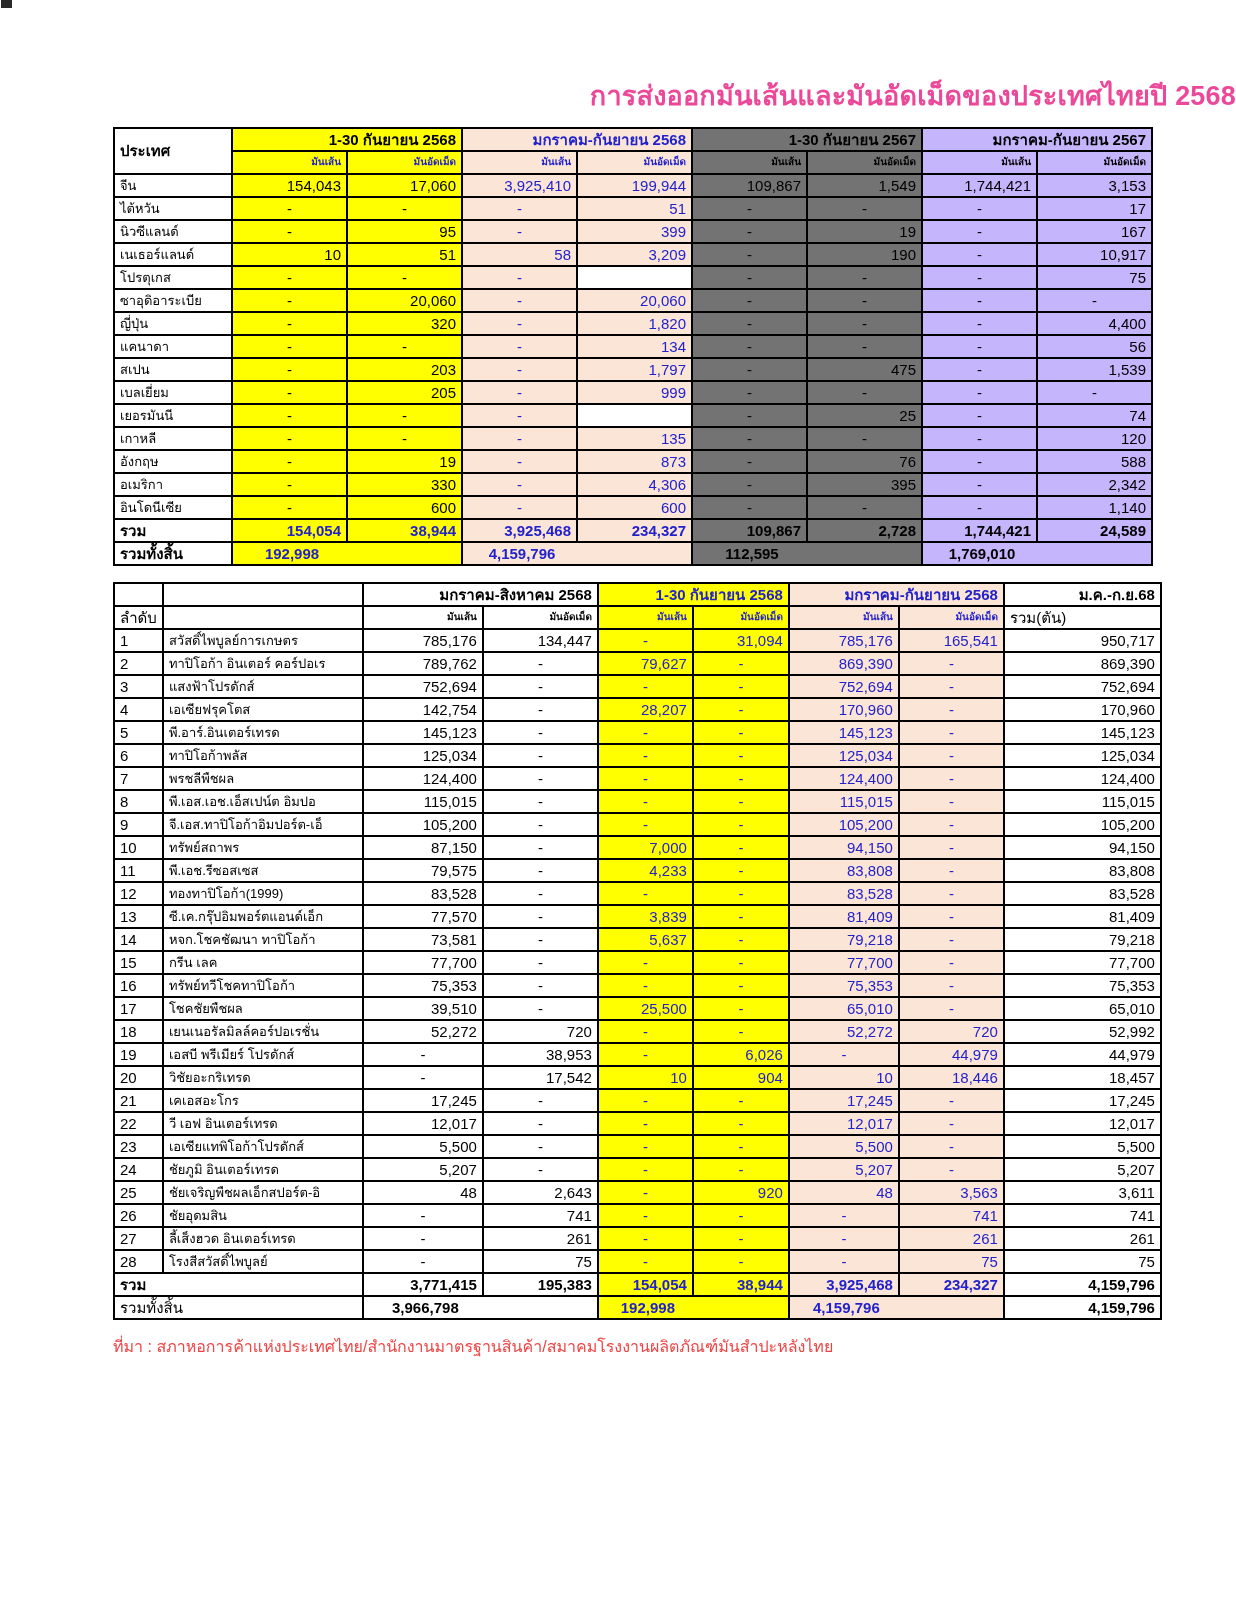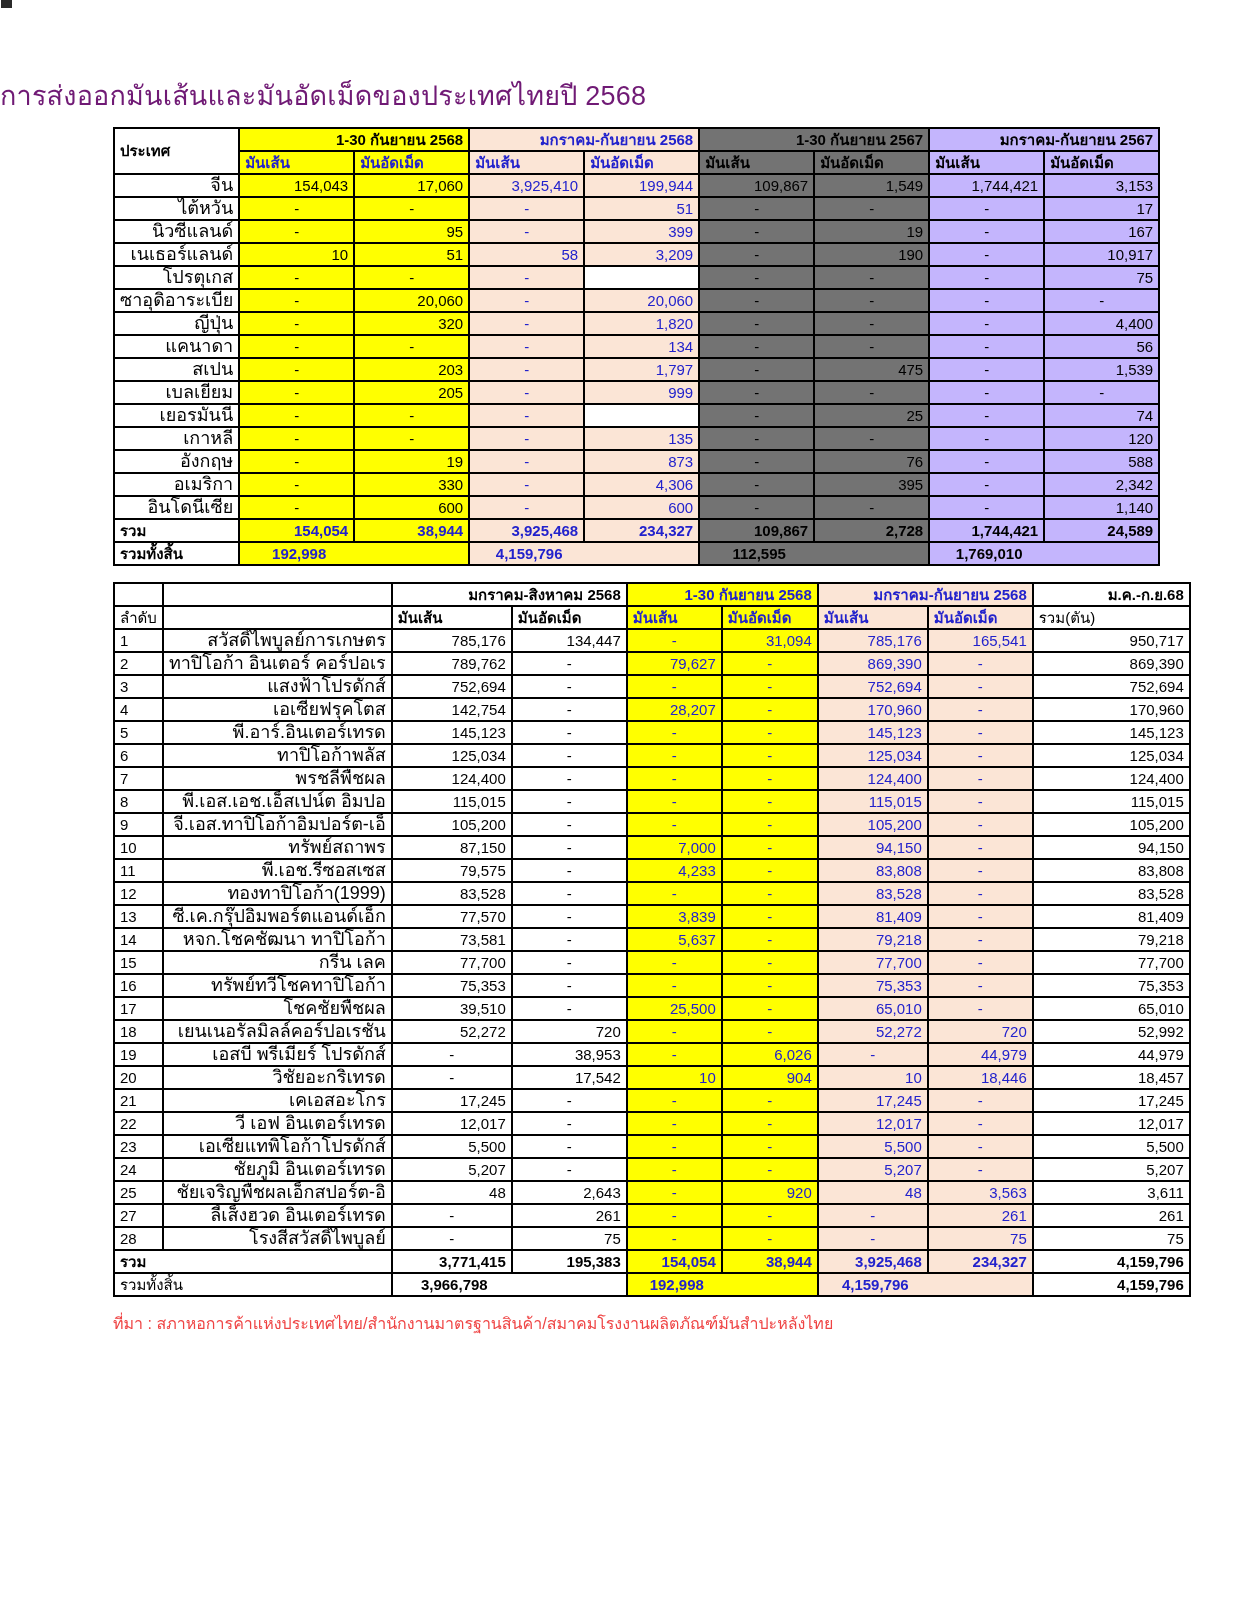--- a/index.html
+++ b/index.html
@@ -3,44 +3,44 @@
 <meta charset="utf-8">
 <style>
   html,body{margin:0;padding:0;}
   body{
     width:1236px;height:1600px;background:#ffffff;
     font-family:"Liberation Sans", sans-serif;color:#000;
     position:relative;overflow:hidden;
   }
   .artifact{position:absolute;left:1px;top:0;width:11px;height:8px;background:#2a2a2a;}
   .title{
-    text-align:left;font-weight:normal;font-size:27px;color:#701a75;
+    text-align:right;font-weight:bold;font-size:27px;color:#ec4899;
     margin:74px 0 10px 0;letter-spacing:.2px;
   }
   table{border-collapse:collapse;table-layout:fixed;margin-left:113px;}
   #table2{margin-top:16px;}
   td{
     border:2px solid #000;height:21px;padding:0 5px;
     font-size:15px;line-height:1.05;overflow:hidden;white-space:nowrap;
     background:#fff;vertical-align:middle;
   }
   .yellow{background:#ffff00;}
   .pink{background:#fbe5d6;}
   .green{background:#737373;}
   .blue{background:#c4b5fd;}
   .plain{background:#ffffff;}
   .blank{background:#ffffff;}
   .tblue{color:#2222cc;}
   .num{text-align:right;}
   .dash{text-align:center;}
   .ctr{text-align:left;}
-  .name{text-align:right;font-size:18px;}
+  .name{text-align:left;font-size:13px;}
   .bold{font-weight:bold;}
   .ghdr{text-align:right;font-weight:bold;font-size:15px;}
-  .shdr{text-align:left;font-weight:bold;font-size:15px;}
+  .shdr{text-align:right;font-weight:bold;font-size:10px;}
   .pr115{text-align:center;padding-right:115px;}
   .pr96{text-align:center;padding-right:96px;}
   .pr105{text-align:center;padding-right:105px;}
   .footer{
     margin:14px 0 0 113px;font-size:16px;color:#ef4444;
   }
 </style>
 </head>
 <body>
 
@@ -571,20 +571,31 @@
         <td class="name">ชัยเจริญพืชผลเอ็กสปอร์ต-อิ</td>
         <td class="plain num">48</td>
         <td class="plain num">2,643</td>
         <td class="yellow tblue dash">-</td>
         <td class="yellow tblue num">920</td>
         <td class="pink tblue num">48</td>
         <td class="pink tblue num">3,563</td>
         <td class="plain num">3,611</td>
       </tr>
       <tr>
+        <td class="ctr">26</td>
+        <td class="name">ชัยอุดมสิน</td>
+        <td class="plain dash">-</td>
+        <td class="plain num">741</td>
+        <td class="yellow tblue dash">-</td>
+        <td class="yellow tblue dash">-</td>
+        <td class="pink tblue dash">-</td>
+        <td class="pink tblue num">741</td>
+        <td class="plain num">741</td>
+      </tr>
+      <tr>
         <td class="ctr">27</td>
         <td class="name">ลี้เส็งฮวด อินเตอร์เทรด</td>
         <td class="plain dash">-</td>
         <td class="plain num">261</td>
         <td class="yellow tblue dash">-</td>
         <td class="yellow tblue dash">-</td>
         <td class="pink tblue dash">-</td>
         <td class="pink tblue num">261</td>
         <td class="plain num">261</td>
       </tr>

